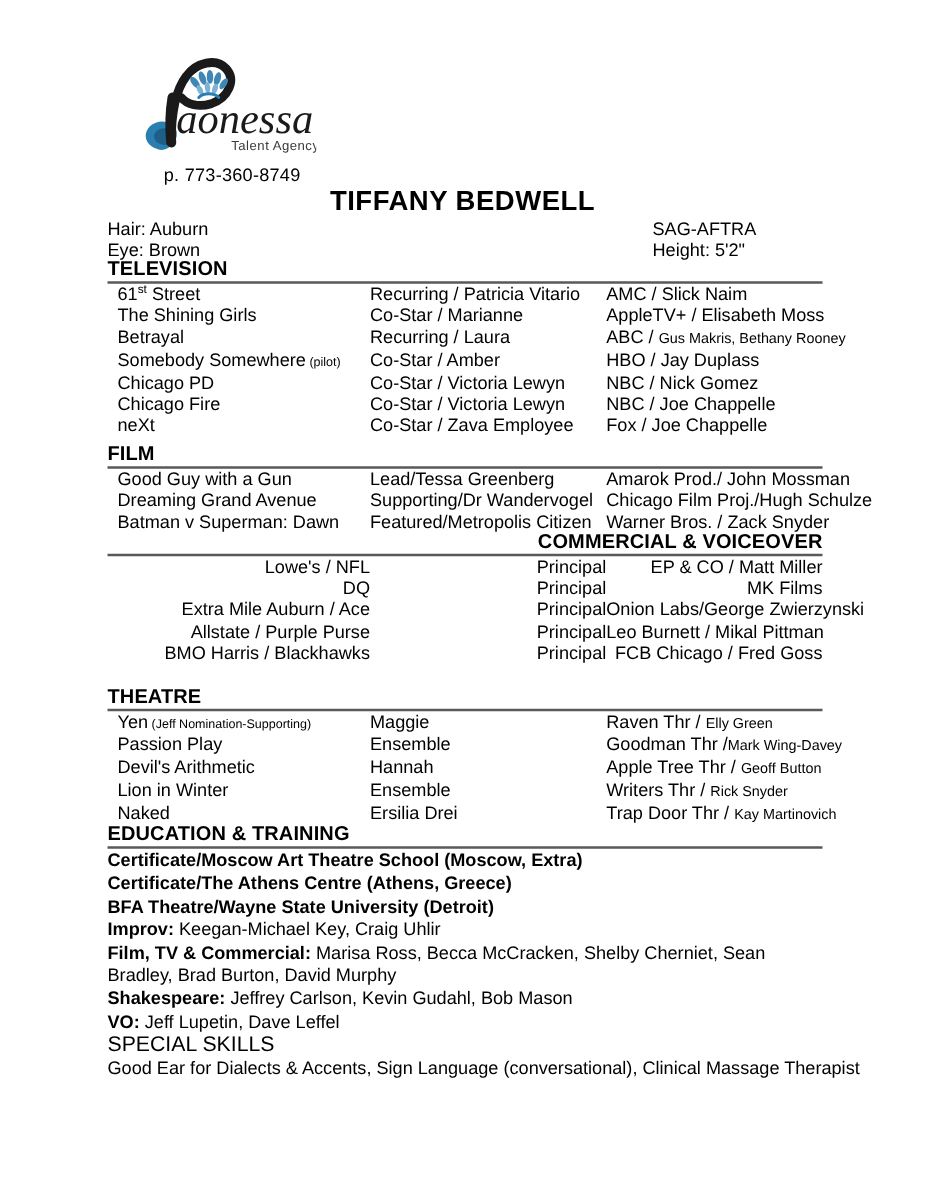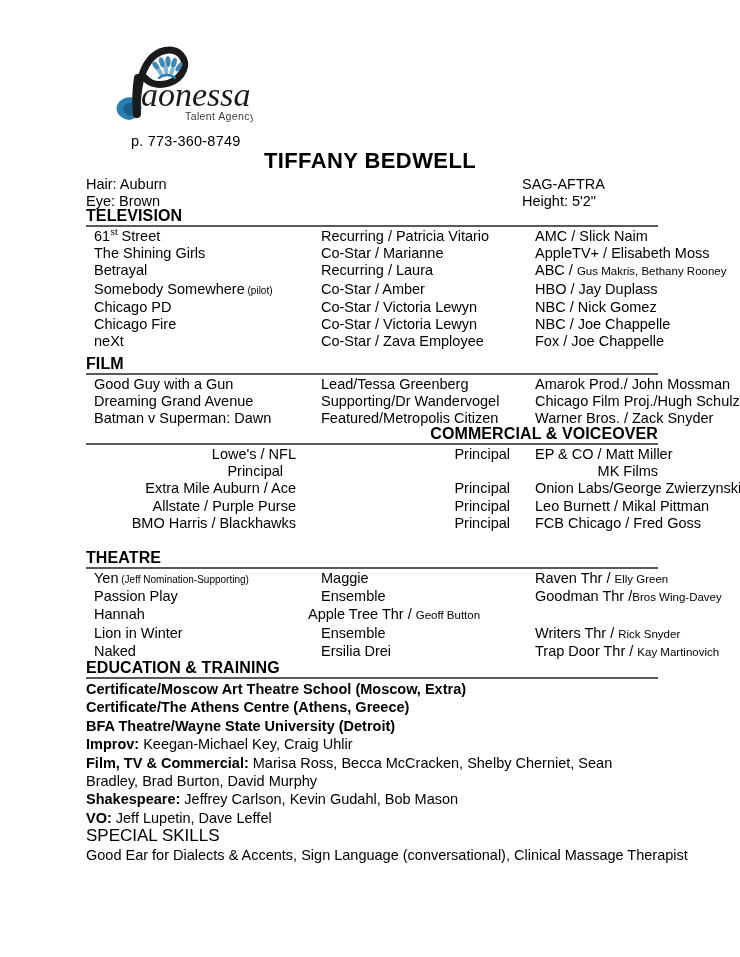--- a/index.html
+++ b/index.html
@@ -88,21 +88,20 @@
     height: 0;
     border-top: 2px solid #59595b;
     margin-bottom: 1px;
   }
   .rows { padding-left: 8px; }
   .row {
     display: flex;
     font-size: 14.5px;
     line-height: 17.2px;
     white-space: nowrap;
-    gap: 25px;
   }
   .c1 { width: 202px; flex: 0 0 202px; }
   .c2 { width: 189px; flex: 0 0 189px; }
   .c3 { flex: 1 1 auto; }
 
   .note {
     font-size: 10px;
     vertical-align: baseline;
   }
   .small-credit { font-size: 11.5px; }
@@ -239,20 +238,21 @@
       <div class="section" style="top: 426px; text-align: right;">
         <div class="section-title">COMMERCIAL &amp; VOICEOVER</div>
         <div class="rule"></div>
         <div class="rows">
           <div class="row">
             <div class="c1">Lowe's / NFL</div>
             <div class="c2">Principal</div>
             <div class="c3">EP &amp; CO / Matt Miller</div>
           </div>
           <div class="row">
+            <div class="c1">DQ</div>
             <div class="c2">Principal</div>
             <div class="c3">MK Films</div>
           </div>
           <div class="row">
             <div class="c1">Extra Mile Auburn / Ace</div>
             <div class="c2">Principal</div>
             <div class="c3">Onion Labs/George Zwierzynski</div>
           </div>
           <div class="row">
             <div class="c1">Allstate / Purple Purse</div>
@@ -271,23 +271,24 @@
         <div class="rule"></div>
         <div class="rows">
           <div class="row">
             <div class="c1">Yen<span class="note"> (Jeff Nomination-Supporting)</span></div>
             <div class="c2">Maggie</div>
             <div class="c3">Raven Thr / <span class="small-credit">Elly Green</span></div>
           </div>
           <div class="row">
             <div class="c1">Passion Play</div>
             <div class="c2">Ensemble</div>
-            <div class="c3">Goodman Thr /<span class="small-credit">Bros Wing-Davey</span></div>
-          </div>
-          <div class="row">
+            <div class="c3">Goodman Thr /<span class="small-credit">Mark Wing-Davey</span></div>
+          </div>
+          <div class="row">
+            <div class="c1">Devil's Arithmetic</div>
             <div class="c2">Hannah</div>
             <div class="c3">Apple Tree Thr / <span class="small-credit">Geoff Button</span></div>
           </div>
           <div class="row">
             <div class="c1">Lion in Winter</div>
             <div class="c2">Ensemble</div>
             <div class="c3">Writers Thr / <span class="small-credit">Rick Snyder</span></div>
           </div>
           <div class="row">
             <div class="c1">Naked</div>

